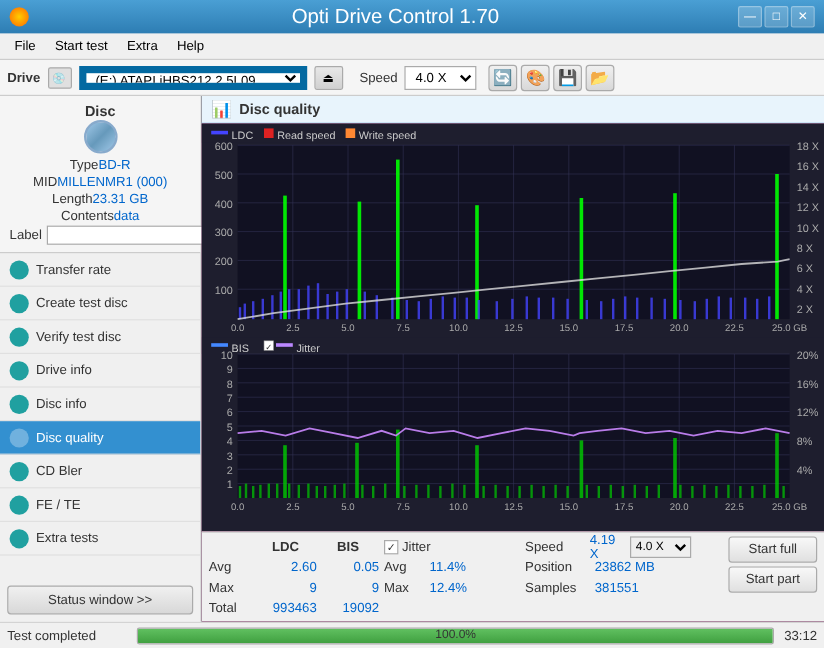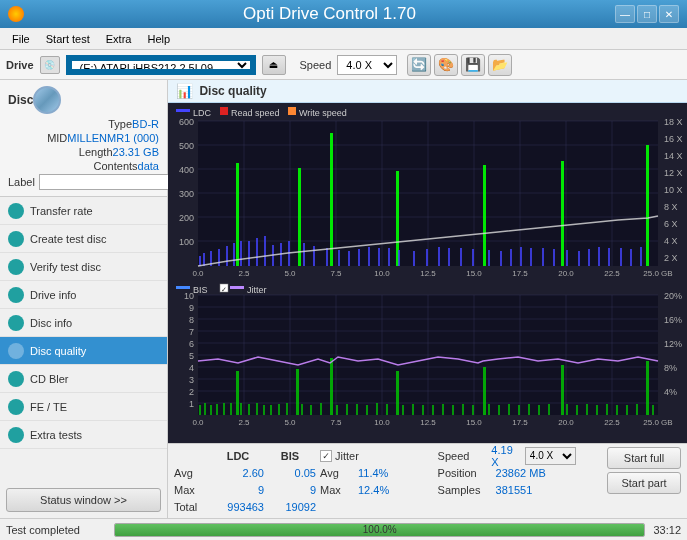--- a/index.html
+++ b/index.html
@@ -143,32 +143,34 @@
 
     
     .disc-info {
       padding: 6px 8px;
       border-bottom: 1px solid #ccc;
       background: #f5f5f5;
     }
     .disc-header {
       display: flex;
       align-items: center;
+      justify-content: space-between;
       margin-bottom: 4px;
+      flex-direction: column;
     }
     .disc-title { font-weight: 700; font-size: 12px; color: #333; }
     .disc-icon {
       width: 28px; height: 28px;
       border-radius: 50%;
       background: linear-gradient(135deg, #a0c8e8, #6699bb, #a0c8e8);
       border: 2px solid #88aacc;
     }
     .info-row {
       display: flex;
-      justify-content: flex-end;
+      justify-content: center;
       font-size: 11px;
       margin-bottom: 2px;
     }
     .info-key { color: #333; }
     .info-val { color: #0066cc; font-weight: 500; }
     .info-val.blue { color: #0066cc; }
     .label-row {
       display: flex;
       align-items: center;
       gap: 4px;

